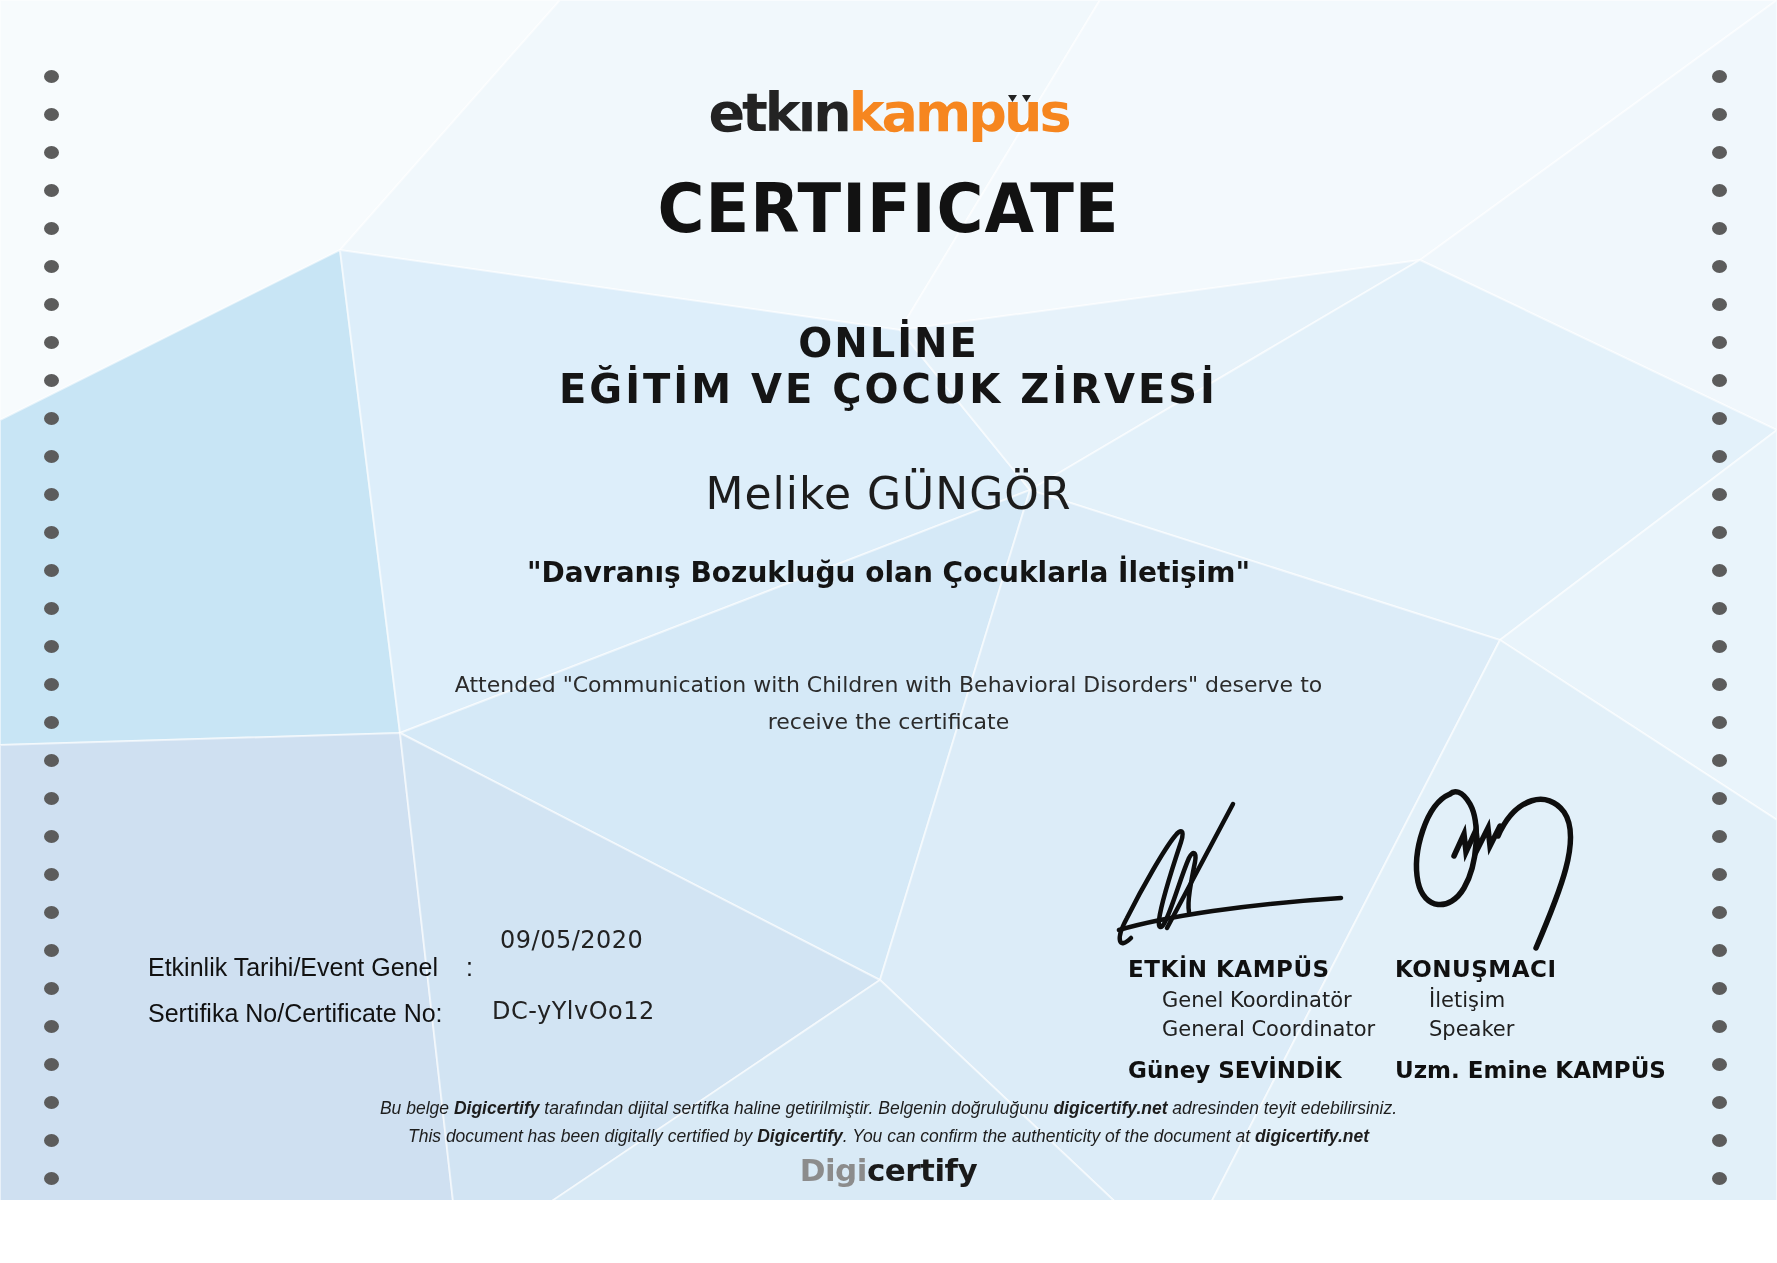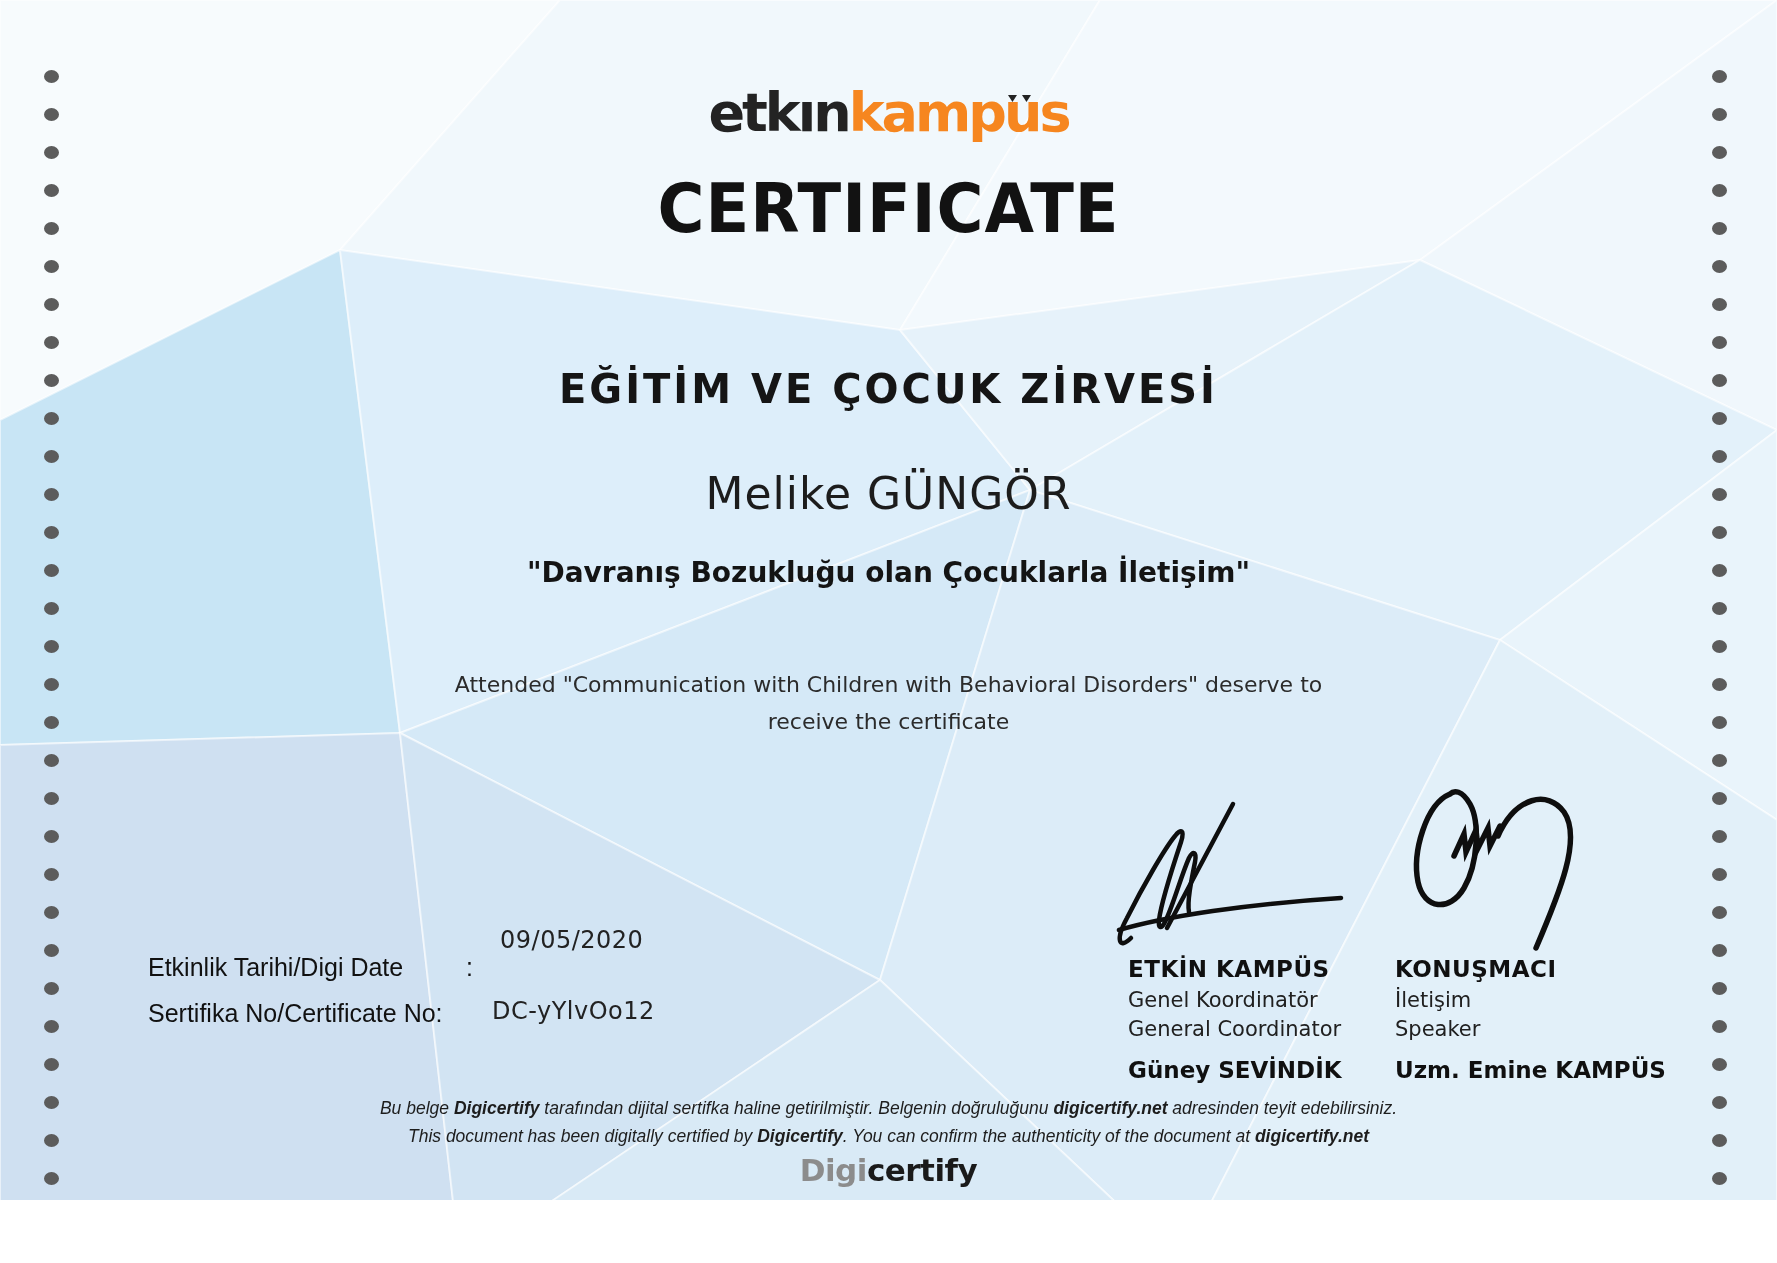--- a/index.html
+++ b/index.html
@@ -46,21 +46,21 @@
   .meta-value{font-size:24px;color:#222;z-index:2;letter-spacing:0.5px;}
   #date-label{left:148px;top:953px;}
   #date-sep{left:466px;top:953px;font-family:"Liberation Sans",sans-serif;font-size:25px;color:#111;z-index:2;}
   #date-value{left:500px;top:926px;}
   #certno-label{left:148px;top:999px;}
   #certno-value{left:492px;top:997px;}
 
   
   .sigblock{z-index:2;line-height:1.25;}
   .sigblock .org{font-weight:bold;font-size:23px;color:#101010;letter-spacing:0.5px;}
-  .sigblock .role{font-size:21px;color:#202020;margin-top:3px;}
+  .sigblock .role{font-size:21px;color:#202020;margin-top:3px;margin-left:34px;}
   .sigblock .name{font-weight:bold;font-size:23px;color:#101010;margin-top:14px;}
   #sigblock-1{left:1128px;top:955px;}
   #sigblock-2{left:1395px;top:955px;}
   .sig-svg{z-index:2;}
   #sig1{left:1115px;top:798px;}
   #sig2{left:1388px;top:760px;}
 
   
   .footer-line{font-family:"Liberation Sans",sans-serif;font-style:italic;font-size:17.5px;color:#1d1d1d;z-index:2;}
   #footer-line1{top:1098px;}
@@ -167,27 +167,28 @@
       <div class="dot" style="background: rgb(92, 92, 92);"></div>
       <div class="dot" style="background: rgb(92, 92, 92);"></div>
       <div class="dot" style="background: rgb(92, 92, 92);"></div>
     </div>
 
   <div class="abs center logo">
     <span class="p1">etkın</span><span class="p2">kamp</span><span class="logo-u">u</span><span class="p2">s</span>
   </div>
 
   <div class="abs center title">CERTIFICATE</div>
+  <div class="abs center event1">ONLİNE</div>
   <div class="abs center recipient">Melike GÜNGÖR</div>
   <div class="abs center event2">EĞİTİM VE ÇOCUK ZİRVESİ</div>
   <div class="abs center session">"Davranış Bozukluğu olan Çocuklarla İletişim"</div>
   <div class="abs center statement-en1">Attended "Communication with Children with Behavioral Disorders" deserve to</div>
   <div class="abs center statement-en2">receive the certificate</div>
 
-  <div id="date-label" class="abs meta-label">Etkinlik Tarihi/Digi Date</div>
+  <div id="date-label" class="abs meta-label">Etkinlik Tarihi/Event Genel</div>
   <div id="date-sep" class="abs">:</div>
   <div id="date-value" class="abs meta-value">09/05/2020</div>
   <div id="certno-label" class="abs meta-label">Sertifika No/Certificate No:</div>
   <div id="certno-value" class="abs meta-value">DC-yYlvOo12</div>
 
   <svg id="sig1" class="abs sig-svg" width="230" height="160" viewBox="0 0 230 160">
     <g fill="none" stroke="#0e0e0e" stroke-width="4.5" stroke-linecap="round">
       <path d="M16,140 C4,152 0,142 12,120 C28,88 50,50 60,38 C66,30 70,32 66,44 C58,68 46,106 44,122 C43,130 46,132 50,124 C58,108 66,78 74,60 C78,52 82,54 80,64 C76,84 72,104 74,114"></path>
       <path d="M52,130 L118,6"></path>
       <path d="M4,132 C52,118 132,106 226,100"></path>

